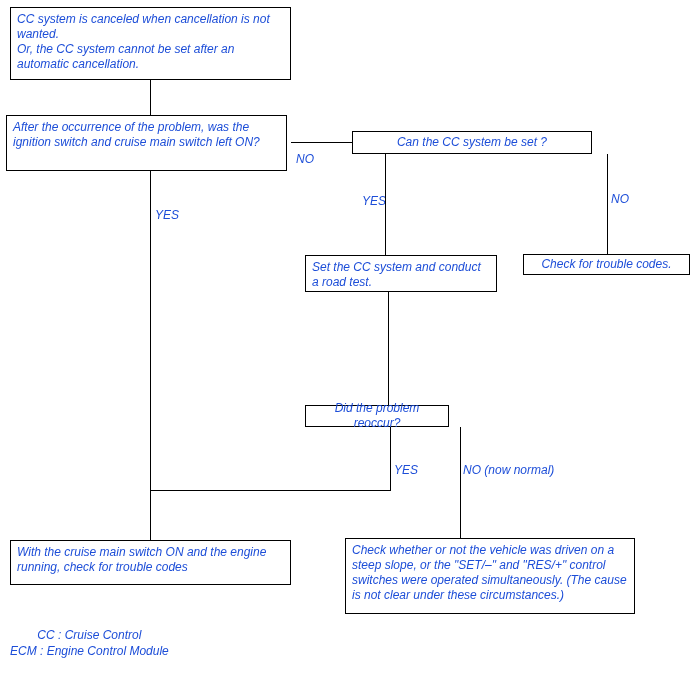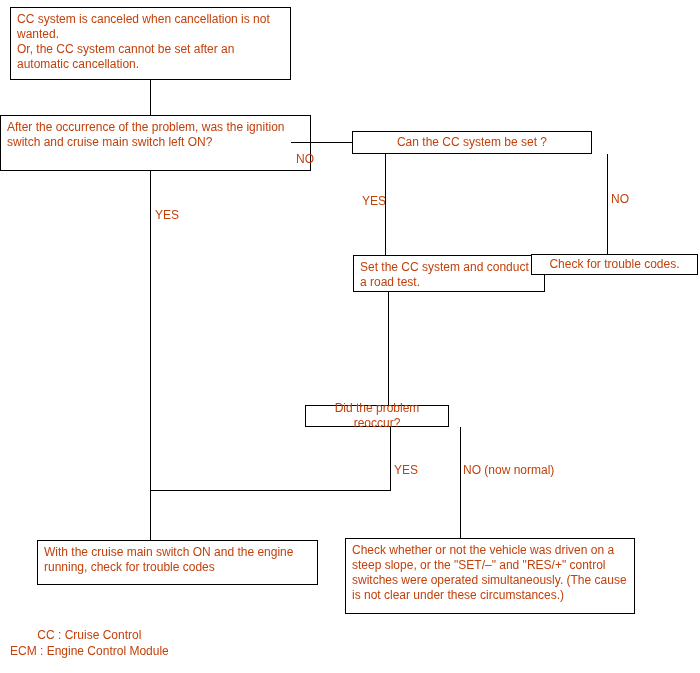--- a/index.html
+++ b/index.html
@@ -3,22 +3,23 @@
 <meta charset="utf-8">
 <style>
   html, body { margin: 0; padding: 0; background: #ffffff; }
   .canvas {
     position: relative;
     width: 700px;
     height: 673px;
     background: #ffffff;
     font-family: "Liberation Sans", sans-serif;
     font-size: 12px;
-    color: #c2410c;
+    color: #1d4ed8;
     overflow: hidden;
+    font-style: italic;
   }
   .box {
     position: absolute;
     box-sizing: border-box;
     border: 1px solid #000000;
     background: #ffffff;
     padding: 4px 6px;
     line-height: 1.25;
     white-space: pre-line;
   }
@@ -34,26 +35,26 @@
     line-height: 1.1;
     white-space: nowrap;
     margin-top: 32px;
   }
   .line {
     position: absolute;
     background: #000000;
   }
   
   #box-intro        { left: 10px;  top: 7px;   width: 281px; height: 73px; }
-  #box-q-ignition   { left: 0;  top: 115px; width: 311px; height: 56px; }
+  #box-q-ignition   { left: 6px;  top: 115px; width: 281px; height: 56px; }
   #box-q-ccset      { left: 352px; top: 131px; width: 240px; height: 23px; }
-  #box-set-test     { left: 305px; top: 255px; width: 192px; height: 37px; margin-left: 48px; }
-  #box-trouble      { left: 523px; top: 254px; width: 167px; height: 21px; margin-left: 8px; }
+  #box-set-test     { left: 305px; top: 255px; width: 192px; height: 37px; }
+  #box-trouble      { left: 523px; top: 254px; width: 167px; height: 21px; }
   #box-reoccur      { left: 305px; top: 405px; width: 144px; height: 22px; }
-  #box-mainswitch   { left: 10px;  top: 540px; width: 281px; height: 45px; margin-left: 27px; }
+  #box-mainswitch   { left: 10px;  top: 540px; width: 281px; height: 45px; }
   #box-slope        { left: 345px; top: 538px; width: 290px; height: 76px; }
   
   #lbl-no-1         { left: 296px; top: 121px; }
   #lbl-yes-ccset    { left: 362px; top: 163px; }
   #lbl-no-ccset     { left: 611px; top: 161px; }
   #lbl-yes-ignition { left: 155px; top: 177px; }
   #lbl-yes-reoccur  { left: 394px; top: 432px; }
   #lbl-no-normal    { left: 463px; top: 432px; text-align: right; }
   
   #ln-intro-down    { left: 150px; top: 80px;  width: 1px;   height: 35px; }

